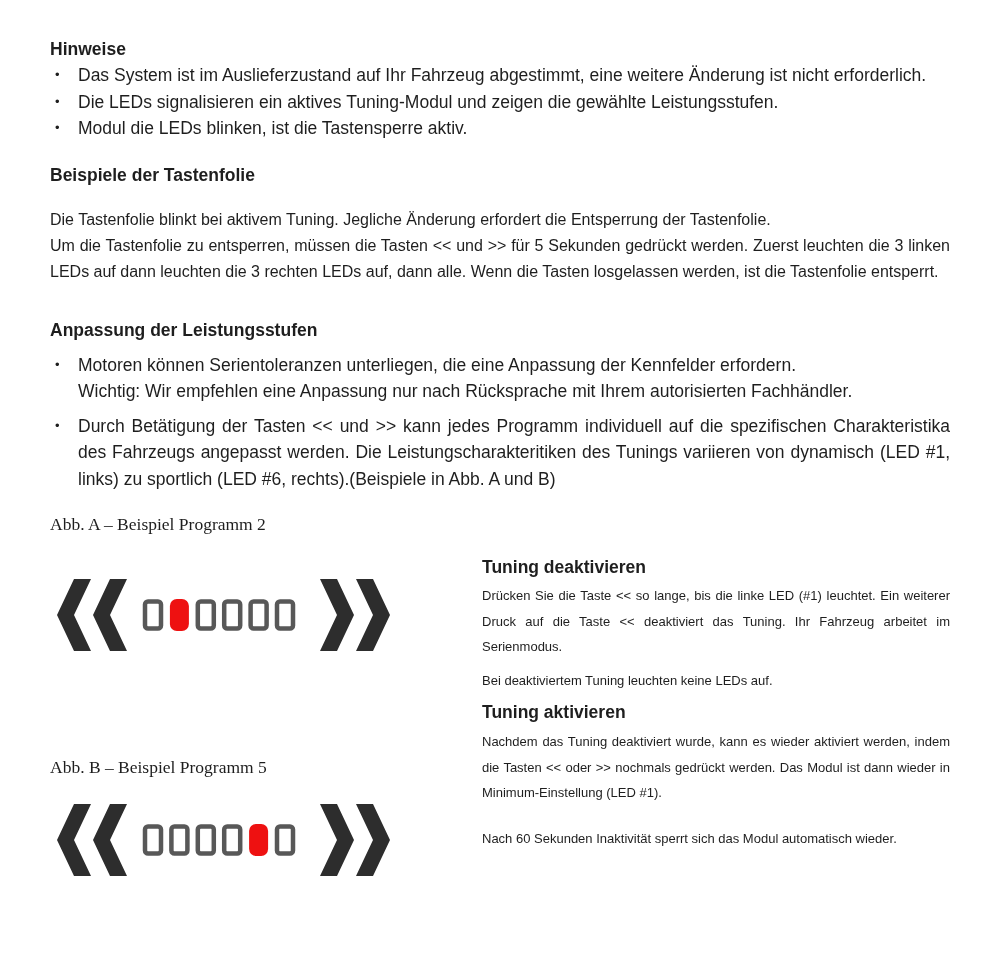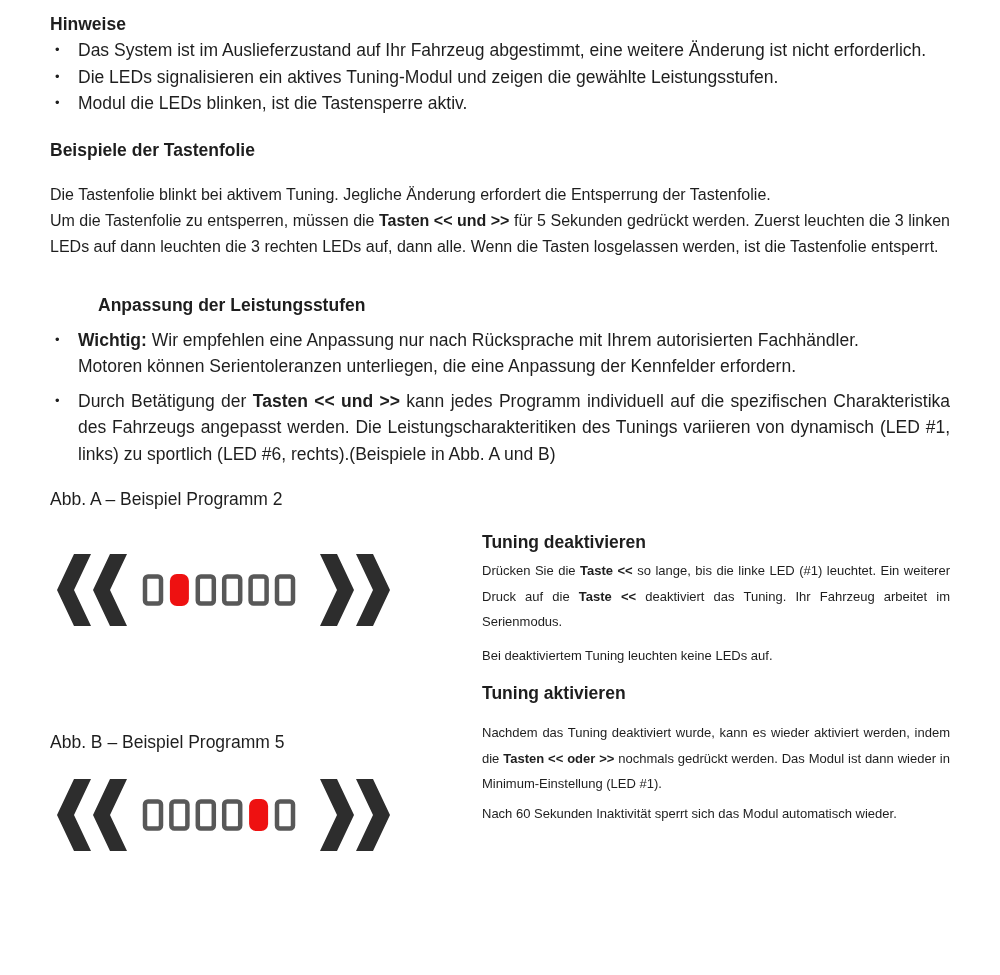--- a/index.html
+++ b/index.html
@@ -5,48 +5,48 @@
   :root{
     --text:#1e1e1e; --bg:#ffffff; --chev:#2d2d2d;
     --ledon:#ee1111; --ledoff:#585858; --ledofffill:#ffffff;
   }
   *{box-sizing:border-box;}
   html,body{margin:0;padding:0;}
   body{
     width:1000px;height:975px;background:var(--bg);color:var(--text);
     font-family:"Liberation Sans",sans-serif;overflow:hidden;
   }
-  .page{padding:11px 50px 0 50px;}
+  .page{padding:36px 50px 0 50px;}
   .h{font-size:17.5px;font-weight:bold;line-height:26px;margin:0;}
   .list{margin:0;padding:0;}
   .li{position:relative;padding-left:28px;font-size:17.5px;line-height:26.5px;}
   .mk{position:absolute;left:5px;top:0;font-size:13px;line-height:26.5px;}
   .just{text-align:justify;}
   .para{font-size:16px;line-height:26px;margin-top:19px;}
   .mt8{margin-top:8px;}
   .mt9{margin-top:9px;}
   .mt20{margin-top:20px;}
-  .mt32{margin-top:32px;margin-left:48px;}
+  .mt32{margin-top:32px;}
   .row{display:flex;margin-top:20px;}
-  .figcol{width:432px;flex:none;}
+  .figcol{width:432px;flex:none;font-family:Liberation Serif, serif;}
   .instcol{width:468px;flex:none;padding-top:42px;}
   .figlabel{font-size:17.5px;line-height:25.5px;}
   .ledsvg{display:block;width:333px;height:72px;margin-left:7px;}
   .svgA{margin-top:41px;}
   .lbB{margin-top:104px;}
   .svgB{margin-top:24px;}
   .chev{fill:var(--chev);}
   .rh{font-size:17.5px;font-weight:bold;line-height:26px;margin:0;}
   .rpara{font-size:13px;line-height:25.5px;}
   .p1{margin-top:3px;}
   .p2{margin-top:8px;}
-  .hd2{margin-top:12px;}
-  .p3{margin-top:14px;}
-  .p4{margin-top:4px;}
-  b{font-weight:bold;}
+  .hd2{margin-top:6px;}
+  .p3{margin-top:4px;}
+  .p4{margin-top:20px;}
+  b{font-weight:normal;}
 </style>
 </head>
 <body>
 
 <div class="page">
 
   <section>
     <h3 class="h">Hinweise</h3>
     <div class="list">
       <div class="li">
@@ -71,22 +71,22 @@
       <div class="just"><span>Um die Tastenfolie zu entsperren, müssen die </span><b>Tasten &lt;&lt; und &gt;&gt;</b><span> für 5 Sekunden gedrückt werden. Zuerst leuchten die 3 linken LEDs auf dann leuchten die 3 rechten LEDs auf, dann alle. Wenn die Tasten losgelassen werden, ist die Tastenfolie entsperrt.</span></div>
     </div>
   </section>
 
   <section>
     <h3 class="h mt32">Anpassung der Leistungsstufen</h3>
     <div class="list mt9">
       <div class="li">
         <span class="mk">•</span>
         <div>
+          <div><span>Motoren können Serientoleranzen unterliegen, die eine Anpassung der Kennfelder erfordern.</span></div>
           <div><b>Wichtig:</b><span> Wir empfehlen eine Anpassung nur nach Rücksprache mit Ihrem autorisierten Fachhändler.</span></div>
-          <div><span>Motoren können Serientoleranzen unterliegen, die eine Anpassung der Kennfelder erfordern.</span></div>
         </div>
       </div>
       <div class="li mt8">
         <span class="mk">•</span>
         <div class="just"><span>Durch Betätigung der </span><b>Tasten &lt;&lt; und &gt;&gt;</b><span> kann jedes Programm individuell auf die spezifischen Charakteristika des Fahrzeugs angepasst werden. Die Leistungscharakteritiken des Tunings variieren von dynamisch (LED #1, links) zu sportlich (LED #6, rechts).(Beispiele in Abb. A und B)</span></div>
       </div>
     </div>
   </section>
 
   <div class="row">

